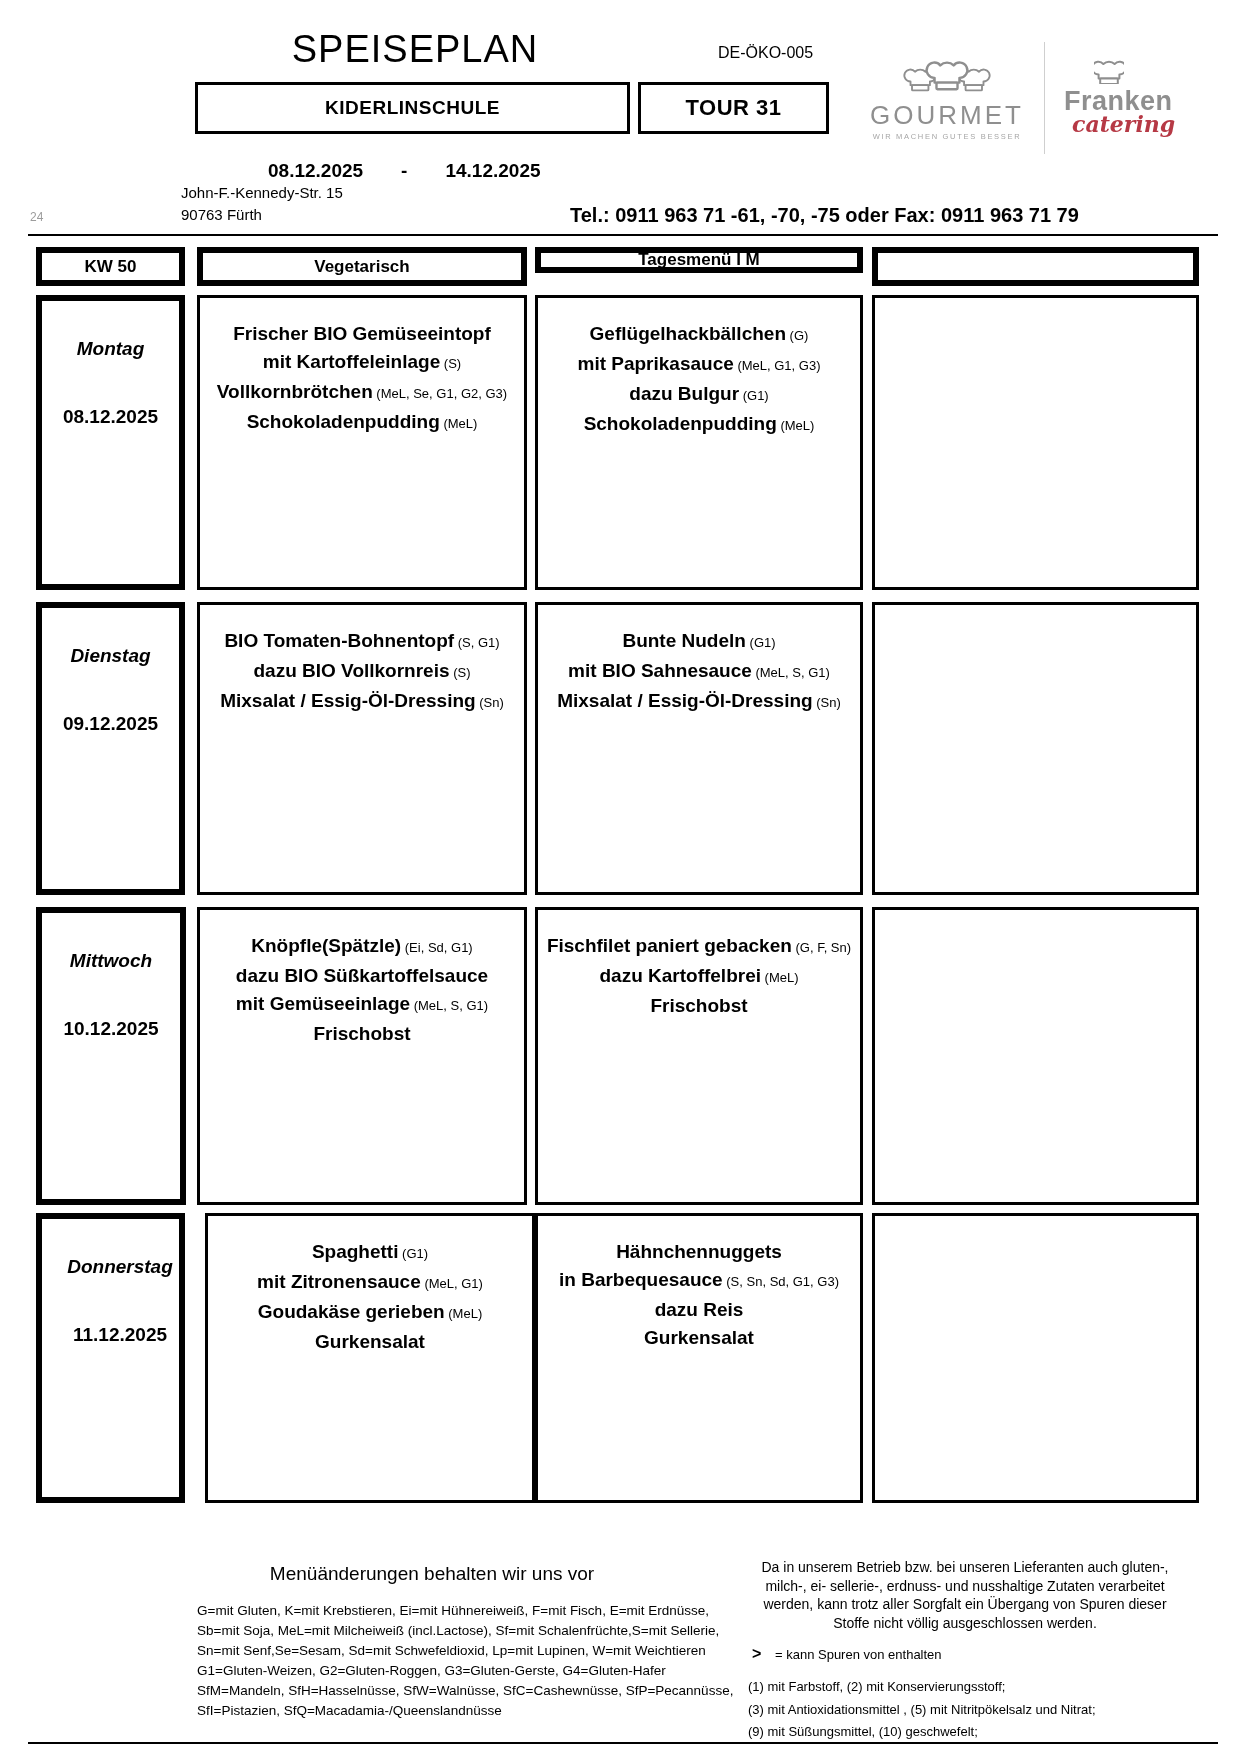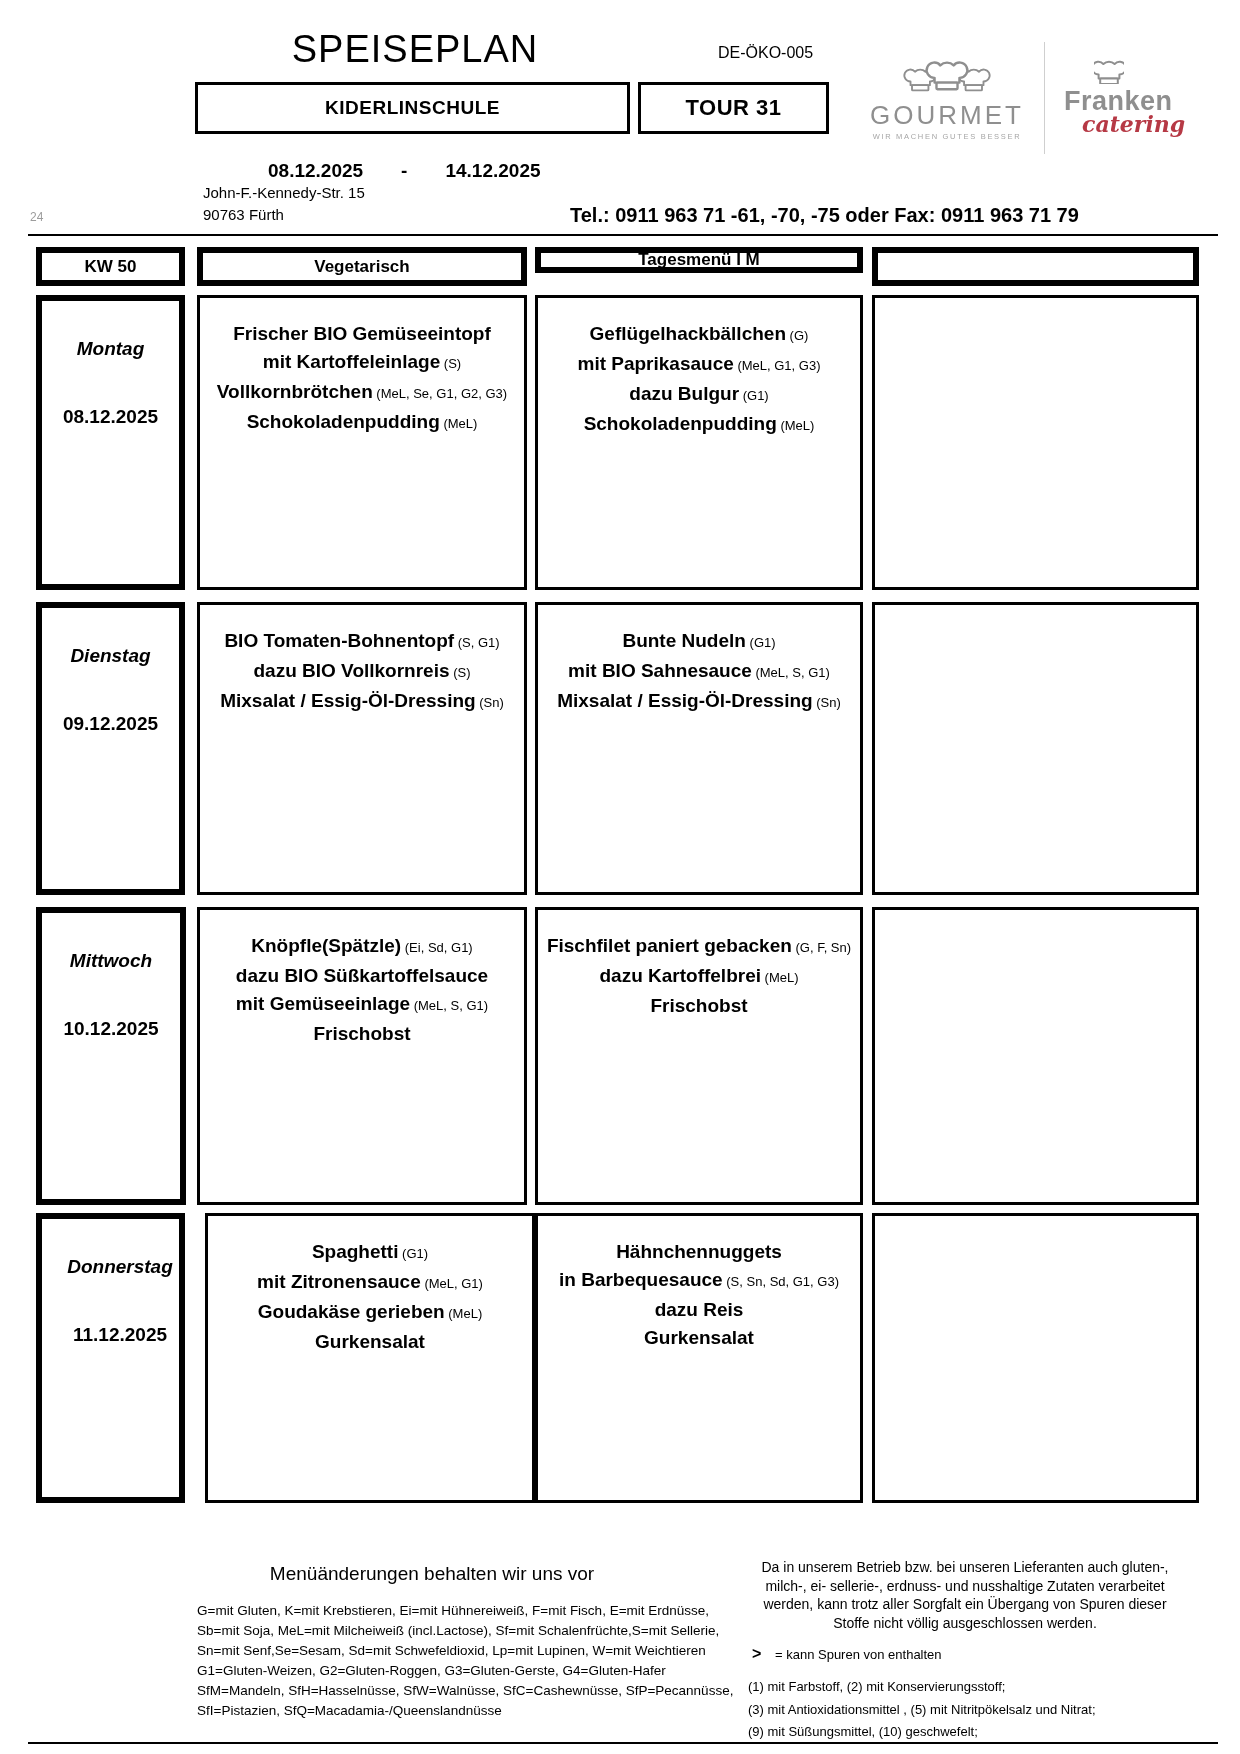--- a/index.html
+++ b/index.html
@@ -10,21 +10,21 @@
   .title{font-size:38px;letter-spacing:1px;text-align:center}
   .eco{font-size:16px}
   .labelbox{border:3px solid #000;display:flex;align-items:center;justify-content:center;background:#fff}
   .school{font-size:19px;font-weight:700;letter-spacing:.5px}
   .tour{font-size:22px;font-weight:700;letter-spacing:.5px}
   .gourmet{display:flex;flex-direction:column;align-items:center}
   .gourmet-name{font-size:26px;color:#8f8f8f;letter-spacing:3px;line-height:26px;margin-top:2px}
   .gourmet-tag{font-size:7.5px;color:#a6a6a6;letter-spacing:1.7px;margin-top:4px;white-space:nowrap}
   .franken-name{font-size:27px;font-weight:700;color:#8f8f8f;letter-spacing:.5px;line-height:26px}
   .catering{font-family:"DejaVu Serif",serif;font-style:italic;font-weight:700;font-size:22px;
-            color:#b63945;margin:-3px 0 0 18px}
+            color:#b63945;margin:-3px 0 0 8px}
   .dates{display:flex;column-gap:38px;font-size:19px;font-weight:700}
   .addr{font-size:15px;line-height:22px}
   .pagenum{font-size:12px;color:#9c9c9c}
   .phone{font-size:20px;font-weight:700;white-space:nowrap}
   .rule{background:#000;height:2px}
   .vdiv{width:1px;background:#cfcfcf}
   .cell{position:absolute;background:#fff}
   .thick{border:6px solid #000}
   .thin{border:3px solid #000}
   .hdrcell{display:flex;align-items:center;justify-content:center;font-weight:700;font-size:17px}
@@ -94,21 +94,21 @@
     <div class="franken-name">Franken</div>
     <div class="catering">catering</div>
   </div>
 
   <div class="abs dates" style="left:268px;top:160px">
     <span>08.12.2025</span>
     <span>-</span>
     <span>14.12.2025</span>
   </div>
 
-  <div class="abs addr" style="left:203px;top:182px">
+  <div class="abs addr" style="left:181px;top:182px">
     <div>John-F.-Kennedy-Str. 15</div>
     <div>90763 Fürth</div>
   </div>
 
   <div class="abs pagenum" style="left:30px;top:210px">24</div>
 
   <div class="abs phone" style="left:570px;top:204px">Tel.: 0911 963 71 -61, -70, -75  oder Fax: 0911 963 71 79</div>
 
   <div class="abs rule" style="left:28px;top:234px;width:1190px"></div>
 

